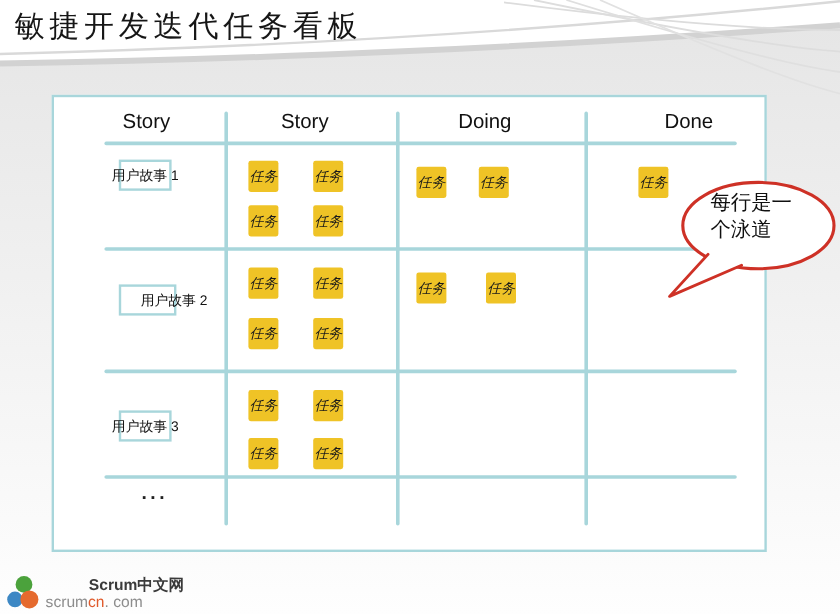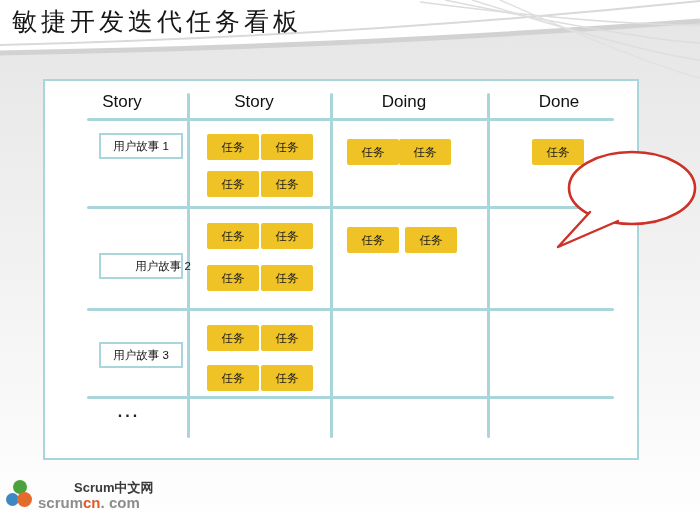--- a/index.html
+++ b/index.html
@@ -22,30 +22,30 @@
   }
   .hline{
     position:absolute;left:42px;width:527px;height:3px;border-radius:2px;
     background:var(--board-line,#A8D6DB);
   }
   .vline{
     position:absolute;top:12px;height:345px;width:3px;border-radius:2px;
     background:var(--board-line,#A8D6DB);
   }
   .story-box{
-    position:absolute;left:54px;width:84px;height:26px;box-sizing:border-box;
+    position:absolute;left:54px;width:44px;height:26px;box-sizing:border-box;
     background:#fff;border:2px solid var(--board-line,#A8D6DB);
     display:flex;align-items:center;justify-content:center;
     font-size:11.5px;color:#111;white-space:nowrap;
   }
   .task-card{
-    position:absolute;width:52px;height:26px;border-radius:2px;
+    position:absolute;width:25px;height:26px;border-radius:2px;
     background:var(--task-fill,#EFC326);
     display:flex;align-items:center;justify-content:center;
-    font-size:11.5px;color:#1a1a1a;
+    font-size:11.5px;color:#1a1a1a;font-style:italic;
   }
   .more-indicator{
     position:absolute;left:60px;top:322px;width:48px;text-align:center;
     font-size:16px;font-weight:bold;letter-spacing:3px;color:#222;
   }
   .callout{position:absolute;left:552px;top:142px;width:148px;height:118px;}
   .callout svg{position:absolute;left:0;top:0;}
   .callout ellipse{fill:#fff;stroke:var(--callout-stroke,#CE3126);stroke-width:2.6;}
   .callout .tail{fill:#fff;stroke:var(--callout-stroke,#CE3126);stroke-width:2.4;
     stroke-linejoin:round;stroke-linecap:round;}
@@ -56,21 +56,21 @@
   .logo-circle{position:absolute;border-radius:50%;}
   .logo-green{left:13px;top:480px;width:14px;height:14px;background:var(--logo-green,#4BA23C);}
   .logo-blue{left:6px;top:493px;width:13px;height:13px;background:var(--logo-blue,#3D88C4);}
   .logo-orange{left:17px;top:492px;width:15px;height:15px;background:var(--logo-orange,#E56A2E);}
   .brand-name{
     position:absolute;left:38px;top:479px;font-size:13px;color:#3a3a3a;font-weight:600;
     white-space:nowrap;
     margin-left:36px;
   }
   .brand-url{
-    position:absolute;left:38px;top:494px;font-size:15px;color:#8d8d8d;font-weight:700;
+    position:absolute;left:38px;top:494px;font-size:13px;color:#8d8d8d;font-weight:400;
     white-space:nowrap;
   }
   .brand-url .hl{color:var(--url-highlight,#E05A2B);}
 </style>
 </head>
 <body>
 
 <div class="slide">
 
   <svg class="bg" viewBox="0 0 700 512" aria-hidden="true">
@@ -89,41 +89,41 @@
     <path d="M472,0 C600,40 662,55 700,60" stroke="#DFDFDF" stroke-width="1.5" fill="none"></path>
     <path d="M500,0 C618,52 668,70 700,78" stroke="#E1E1E1" stroke-width="1.5" fill="none"></path>
   </svg>
 
   <div class="title">敏捷开发迭代任务看板</div>
 
   <div class="board">
     <div class="col-header" style="left:77px">Story</div>
     <div class="col-header" style="left:209px">Story</div>
     <div class="col-header" style="left:359px">Doing</div>
-    <div class="col-header" style="left:514px">Done</div>
+    <div class="col-header" style="left:529px">Done</div>
 
     <div class="hline" style="top:37px"></div>
     <div class="hline" style="top:125px"></div>
     <div class="hline" style="top:227px"></div>
     <div class="hline" style="top:315px"></div>
 
     <div class="vline" style="left:142px"></div>
     <div class="vline" style="left:285px"></div>
     <div class="vline" style="left:442px"></div>
 
     <div>
         <div class="story-box" style="top: 52px;">用户故事 1</div>
         <div class="task-card" style="left: 162px; top: 53px;">任务</div>
         <div class="task-card" style="left: 216px; top: 53px;">任务</div>
         <div class="task-card" style="left: 162px; top: 90px;">任务</div>
         <div class="task-card" style="left: 216px; top: 90px;">任务</div>
         <div class="task-card" style="left: 302px; top: 58px;">任务</div>
         <div class="task-card" style="left: 354px; top: 58px;">任务</div>
         <div class="task-card" style="left: 487px; top: 58px;">任务</div>
-        <div class="story-box" style="top: 172px; padding-left: 44px;">用户故事 2</div>
+        <div class="story-box" style="top: 156px; padding-left: 44px;">用户故事 2</div>
         <div class="task-card" style="left: 162px; top: 142px;">任务</div>
         <div class="task-card" style="left: 216px; top: 142px;">任务</div>
         <div class="task-card" style="left: 162px; top: 184px;">任务</div>
         <div class="task-card" style="left: 216px; top: 184px;">任务</div>
         <div class="task-card" style="left: 302px; top: 146px;">任务</div>
         <div class="task-card" style="left: 360px; top: 146px;">任务</div>
         <div class="story-box" style="top: 261px;">用户故事 3</div>
         <div class="task-card" style="left: 162px; top: 244px;">任务</div>
         <div class="task-card" style="left: 216px; top: 244px;">任务</div>
         <div class="task-card" style="left: 162px; top: 284px;">任务</div>
@@ -131,20 +131,24 @@
       </div>
 
     <div class="more-indicator">...</div>
   </div>
 
   <div class="callout">
     <svg width="148" height="118" viewBox="0 0 148 118" aria-hidden="true">
       <ellipse cx="80" cy="46" rx="63" ry="36"></ellipse>
       <path class="tail" d="M38,70 L6,105 L66,79"></path>
     </svg>
+    <div class="callout-text">
+      <div>每行是一</div>
+      <div>个泳道</div>
+    </div>
   </div>
 
   <div>
     <div class="logo-circle logo-green"></div>
     <div class="logo-circle logo-blue"></div>
     <div class="logo-circle logo-orange"></div>
     <div class="brand-name">Scrum中文网</div>
     <div class="brand-url"><span>scrum</span><span class="hl">cn</span><span>. com</span></div>
   </div>
 

